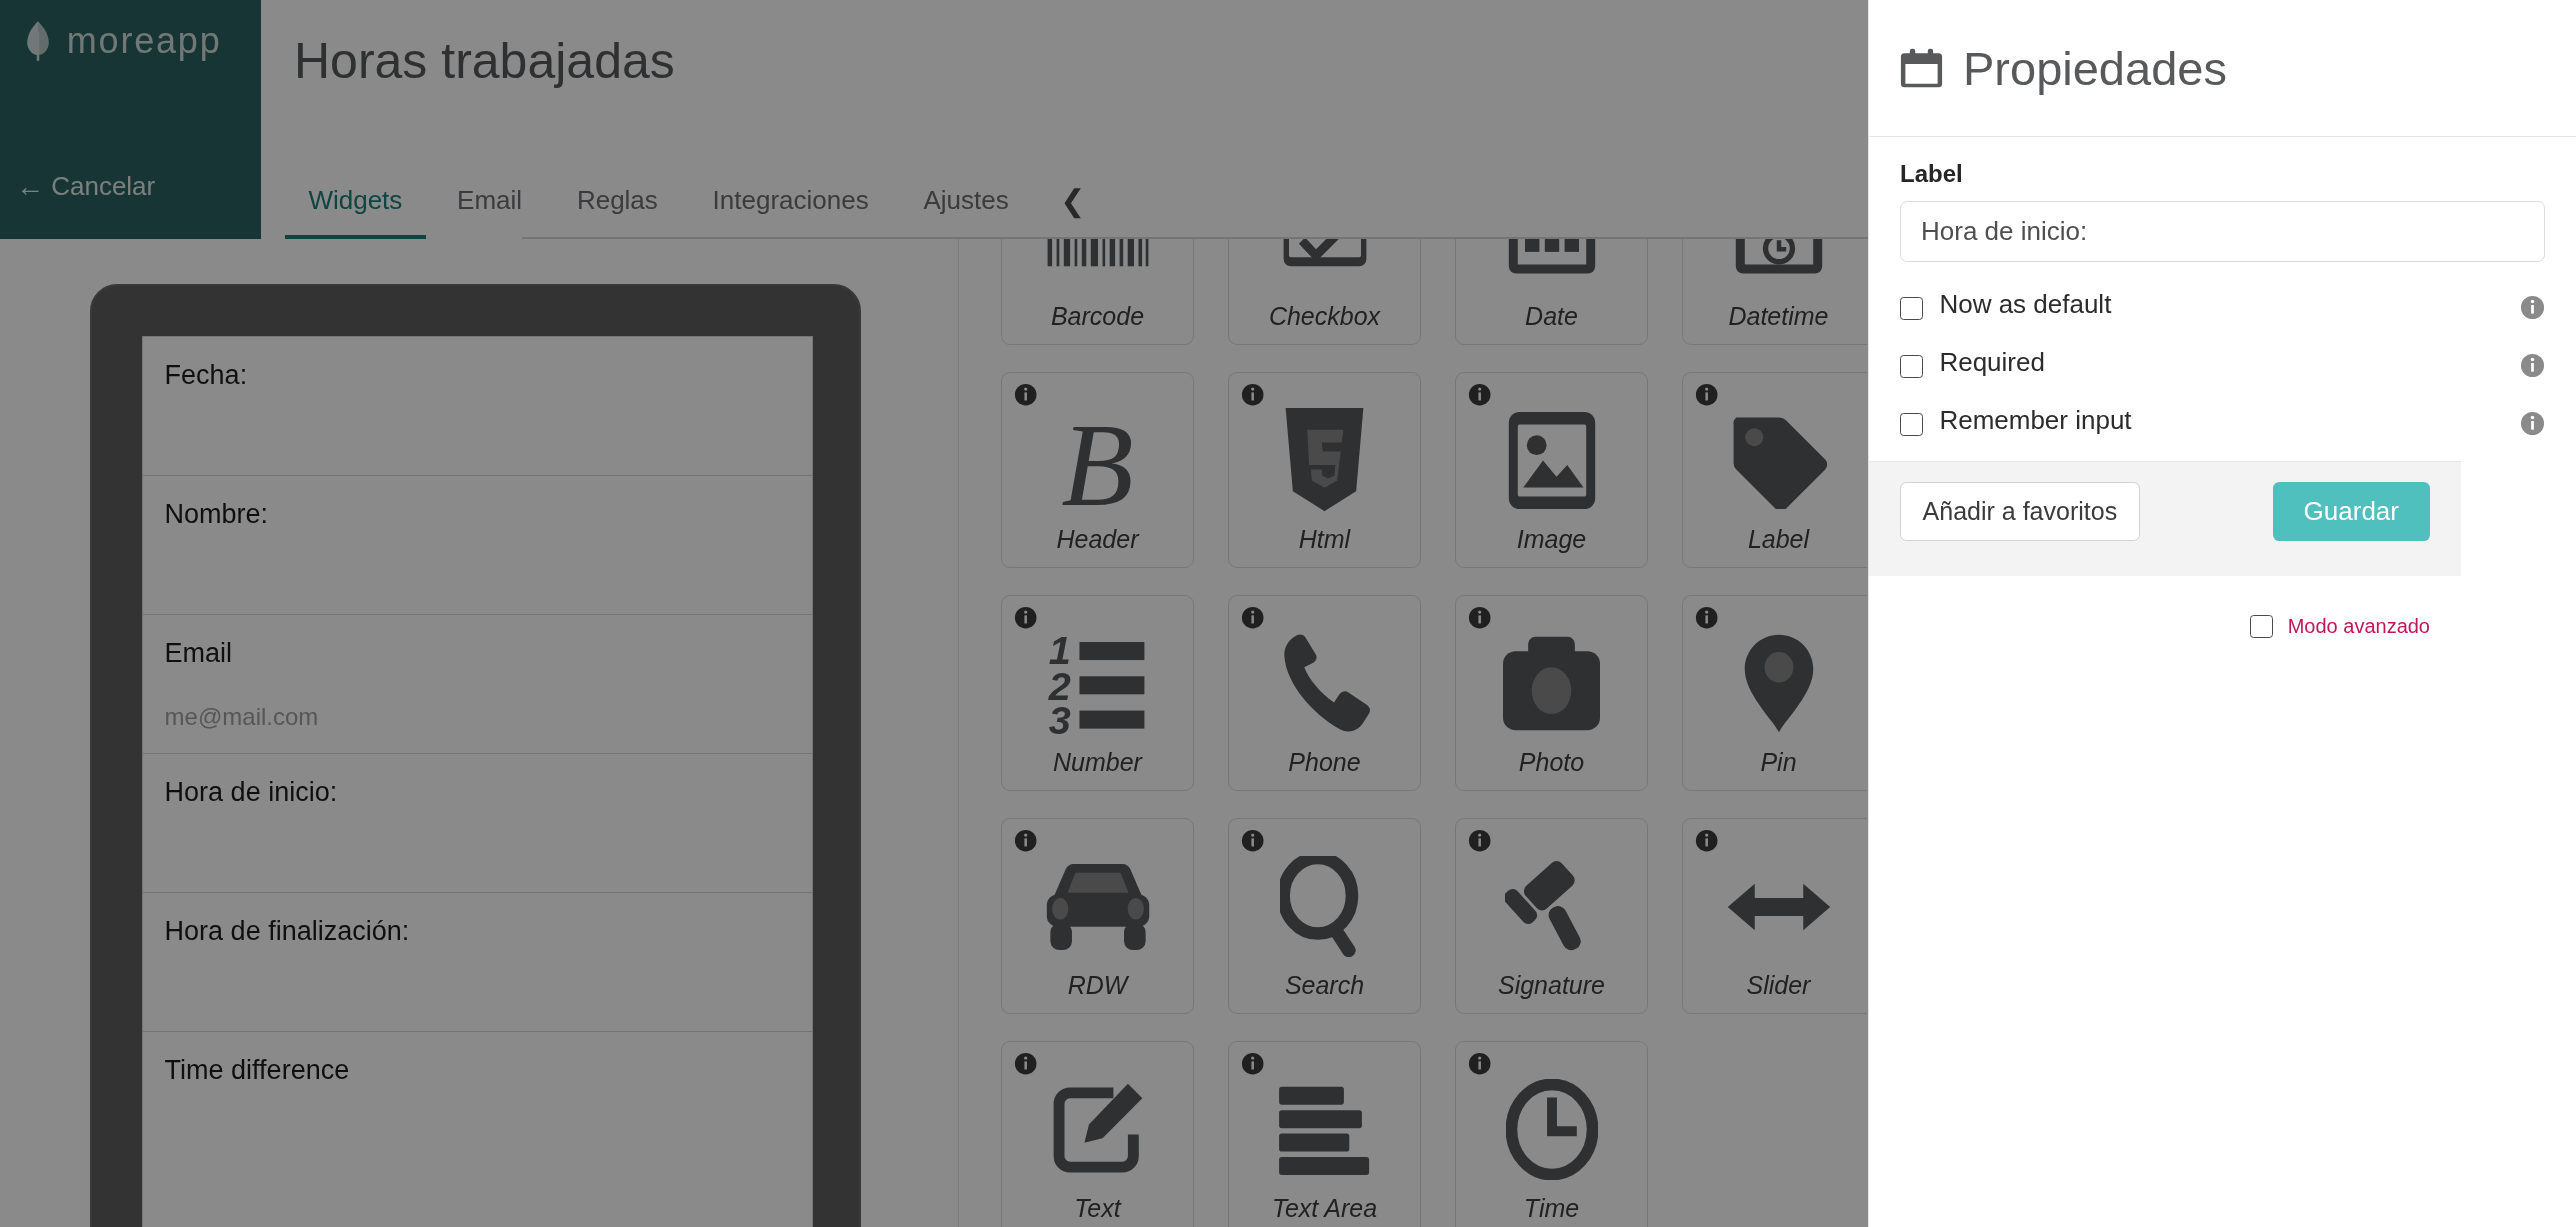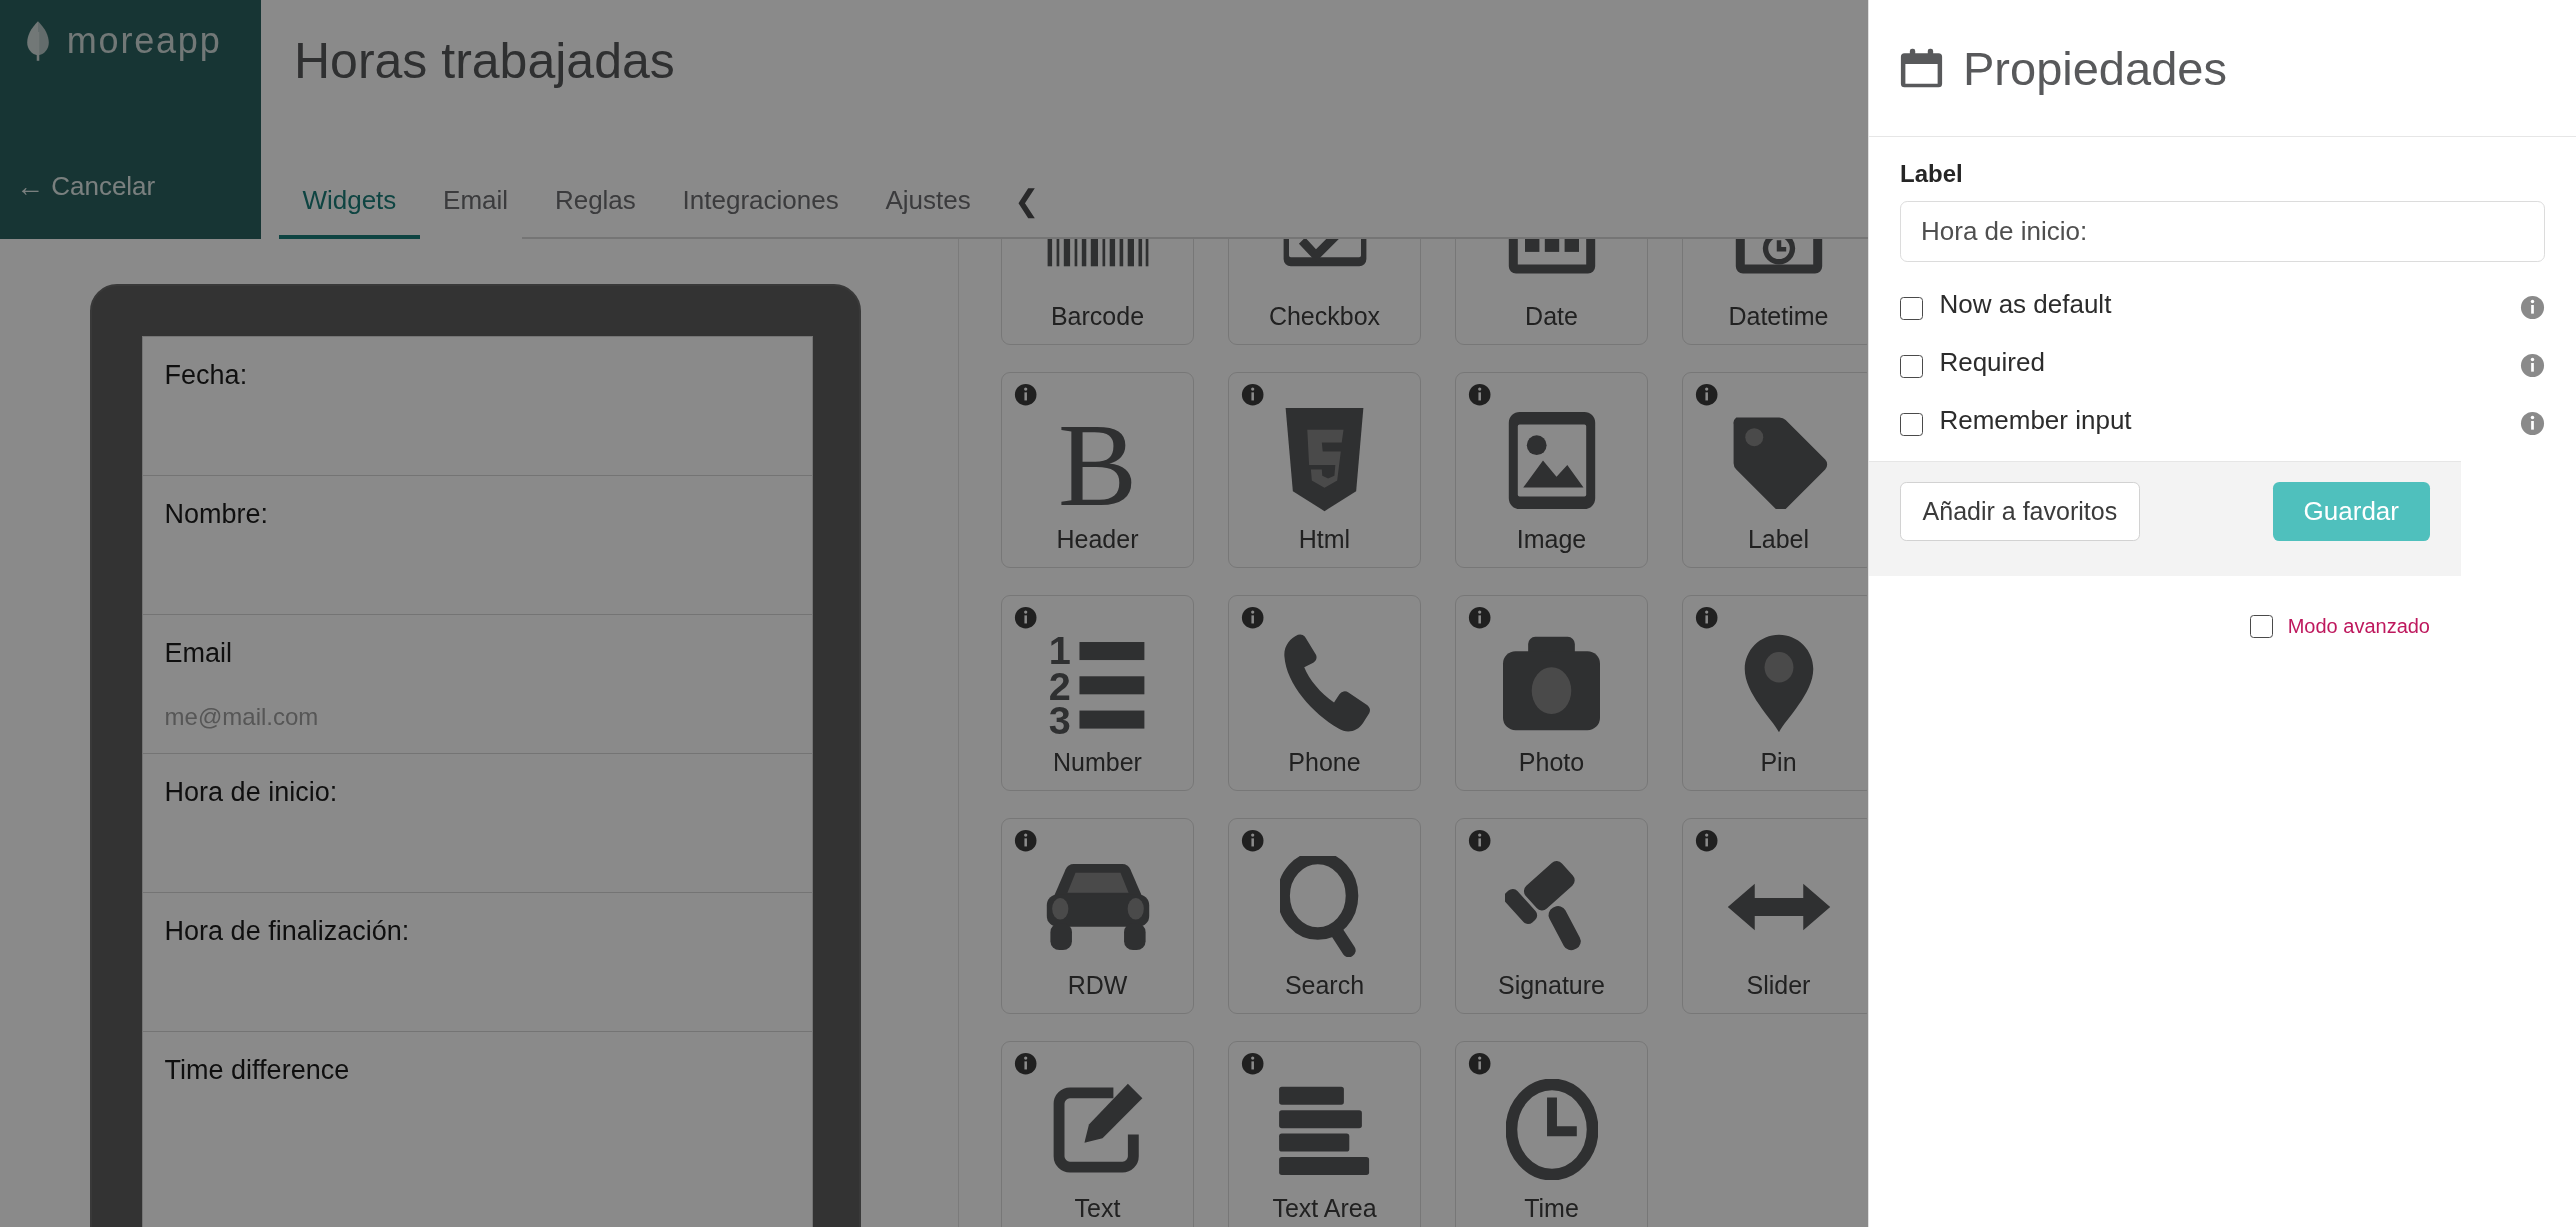--- a/index.html
+++ b/index.html
@@ -35,21 +35,21 @@
   
   .topbar {
     position: absolute; left: 261px; top: 0; right: 0; height: 239px;
     background: #ffffff; z-index: 5;
   }
   .form-title {
     position: absolute; left: 33px; top: 32px;
     font-size: 50px; font-weight: 300; color: #58595b; white-space: nowrap;
   }
   .tabs {
-    position: absolute; left: 18px; top: 167px; display: flex; align-items: flex-start; height: 72px;
+    position: absolute; left: 24px; top: 167px; display: flex; align-items: flex-start; height: 72px; gap: 8px;
   }
   .tab {
     padding: 0 23.4px; height: 72px; line-height: 67px;
     font-size: 26px; color: #6d6e71; cursor: pointer; white-space: nowrap;
   }
   .tab.active { color: #1b7f7a; border-bottom: 4.5px solid #1b7f7a; }
   .tab.chev { font-size: 30px; padding: 0 20px; color: #4c4d4f; }
   .preview-btn {
     position: absolute; left: 1722px; top: 164px;
     height: 63px; padding: 0 21.6px; display: flex; align-items: center; gap: 11.7px;
@@ -81,20 +81,21 @@
   }
   .fld:last-child { border-bottom: none; }
   .fld-label { font-size: 27px; color: #1d1d1d; }
   .fld-ph { position: absolute; left: 21.6px; top: 88px; font-size: 24px; color: #a0a0a0; }
 
   
   .palette {
     position: absolute; left: 958px; top: 0; width: 909px; height: 989px;
     background: #ffffff; border-left: 0.9px solid #e3e3e3;
     overflow: hidden;
+    font-style: italic;
   }
   .palette-inner { position: absolute; left: 42px; top: -90px; width: 901px; }
   .wgrid { display: grid; grid-template-columns: repeat(4, 193px); column-gap: 34px; row-gap: 27px; }
   .wcard {
     position: relative; width: 193px; height: 196px;
     border: 0.9px solid #dcdcdc; border-radius: 9px; background: #ffffff;
     display: flex; flex-direction: column; align-items: center; justify-content: flex-end;
     padding-bottom: 12.6px; cursor: pointer;
   }
   .wcard .info-icon {

